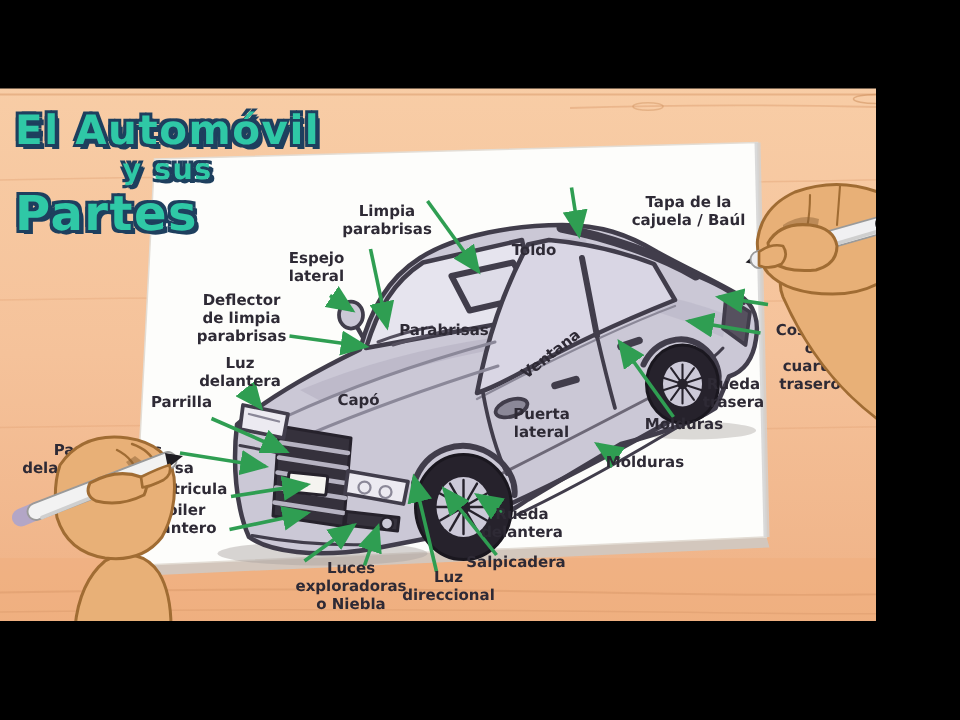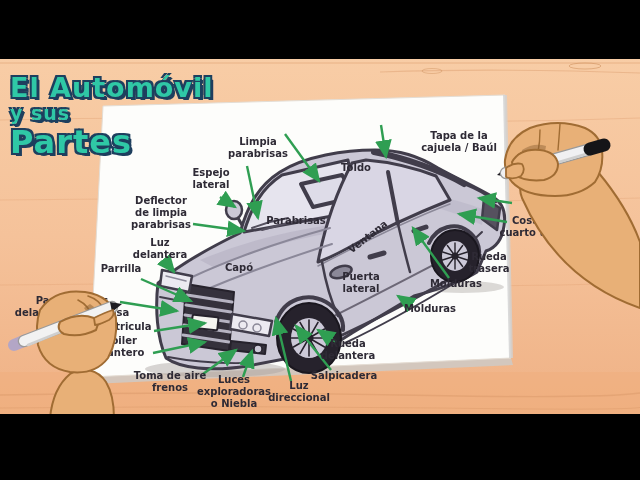--- a/index.html
+++ b/index.html
@@ -1,28 +1,28 @@
 <!DOCTYPE html>
 <html><head>
 <meta charset="utf-8">
 <style>
   html,body{margin:0;padding:0;background:#000;}
-  #stage{position:relative;width:640px;height:480px;overflow:hidden;background:#000;
+  #stage{position:relative;width:584px;height:480px;overflow:hidden;background:#000;
          font-family:"DejaVu Sans", sans-serif;}
   #scene-svg, #hands-svg{position:absolute;left:0;top:0;z-index:1;pointer-events:none;}
   #hands-svg{z-index:3;}
   .letterbox{position:absolute;left:0;width:640px;background:#000;z-index:5;}
   #bar-top{top:0;height:59px;}
   #bar-bottom{top:414px;height:66px;}
   #title{position:absolute;left:10px;top:74px;z-index:2;color:#2fc8a6;font-weight:bold;
          line-height:1; letter-spacing:1px;
          text-shadow:2px 2px 0 #1e3f5e,-2px 2px 0 #1e3f5e,2px -2px 0 #1e3f5e,
                      -2px -2px 0 #1e3f5e,3px 3px 0 #1e3f5e;}
   #title .t1{font-size:27px;}
-  #title .t2{font-size:19px;margin-top:3px;}
+  #title .t2{font-size:19px;margin-top:3px;text-align:center;}
   #title .t3{font-size:32px;margin-top:3px;}
   .label{position:absolute;z-index:2;color:#2e2a35;font-size:10px;font-weight:bold;
          line-height:12px;text-align:center;white-space:pre-line;
          transform:translate(-50%,0);}
   .label.rot{transform:translate(-50%,-50%) rotate(-38deg);}
   .arrow{stroke:#2f9e52;stroke-width:2.4;}
 </style>
 </head>
 <body>
 
@@ -215,22 +215,20 @@
   <div class="label rot" style="left:368px;top:237px">Ventana</div>
   <div class="label" style="left:239px;top:262px">Capó</div>
   <div class="label" style="left:160px;top:237px">Luz
 delantera</div>
   <div class="label" style="left:121px;top:263px">Parrilla</div>
   <div class="label" style="left:72px;top:295px">Parachoques
 delantero o Defensa</div>
   <div class="label" style="left:125px;top:321px">Matricula</div>
   <div class="label" style="left:117px;top:335px">Spoiler
 delantero</div>
-  <div class="label" style="left:170px;top:370px">Toma de aire
-frenos</div>
   <div class="label" style="left:234px;top:374px">Luces
 exploradoras
 o Niebla</div>
   <div class="label" style="left:299px;top:380px">Luz
 direccional</div>
   <div class="label" style="left:344px;top:370px">Salpicadera</div>
   <div class="label" style="left:348px;top:338px">Rueda
 delantera</div>
   <div class="label" style="left:430px;top:303px">Molduras</div>
   <div class="label" style="left:361px;top:271px">Puerta

